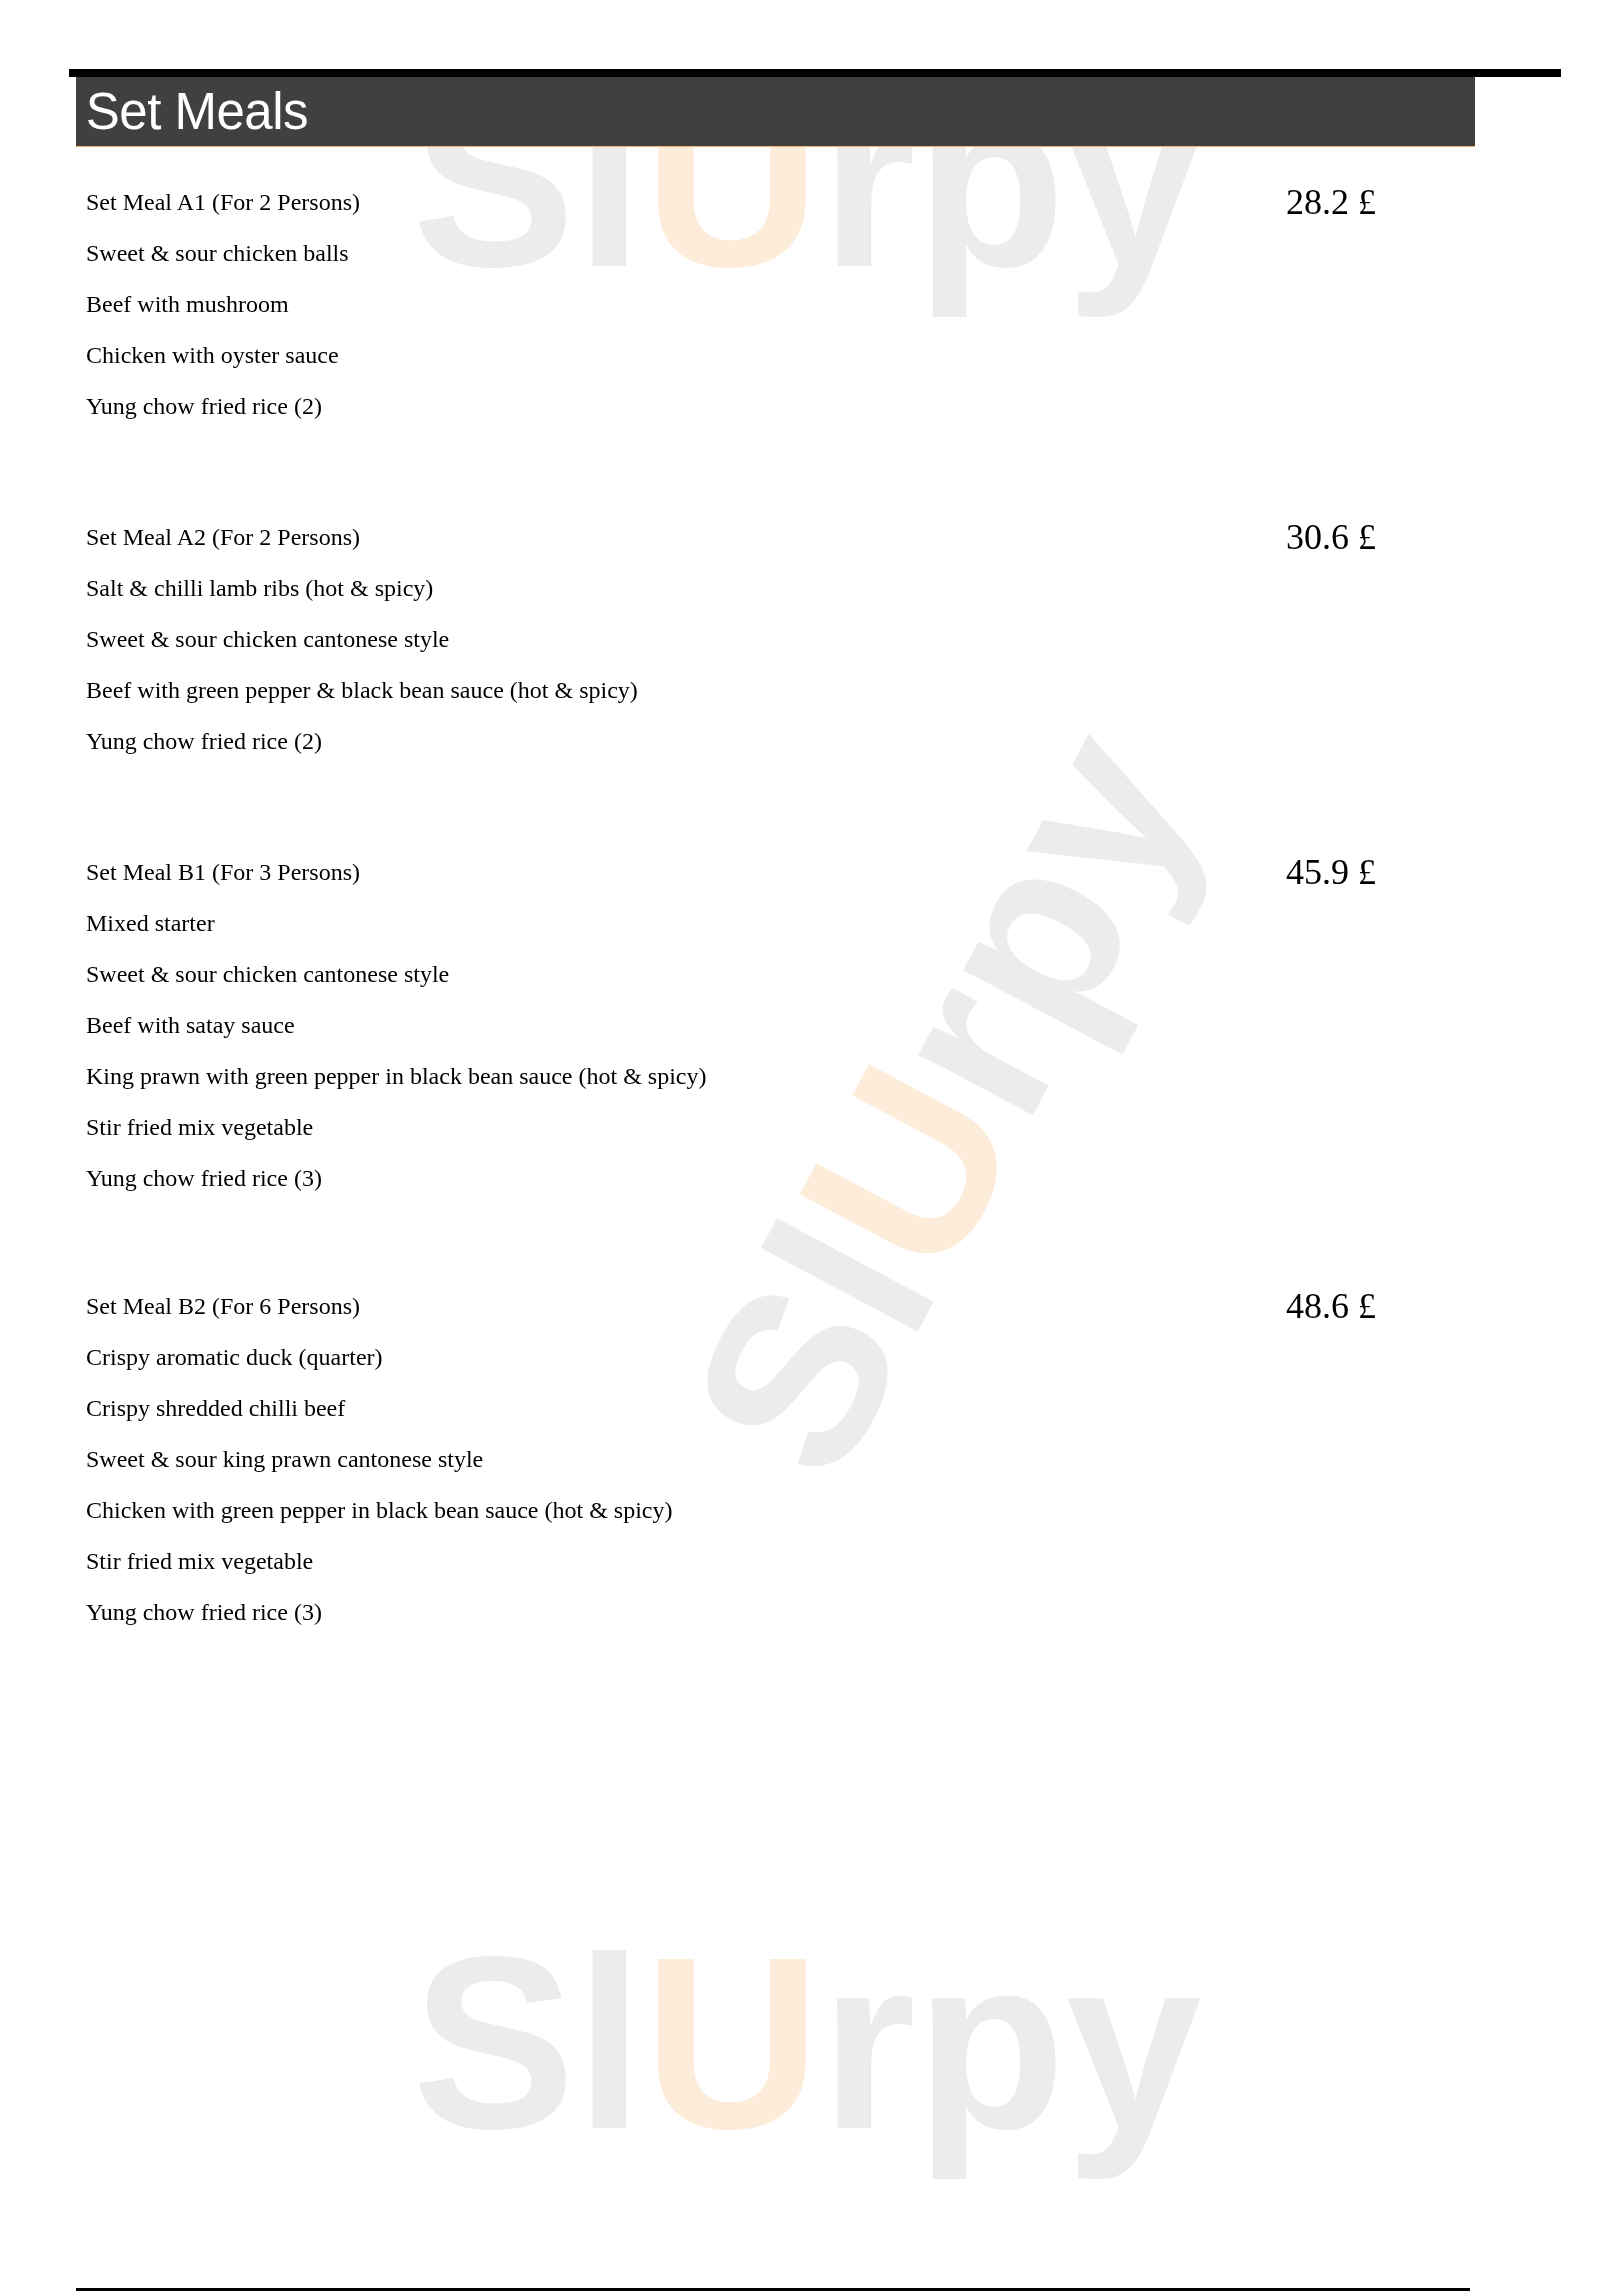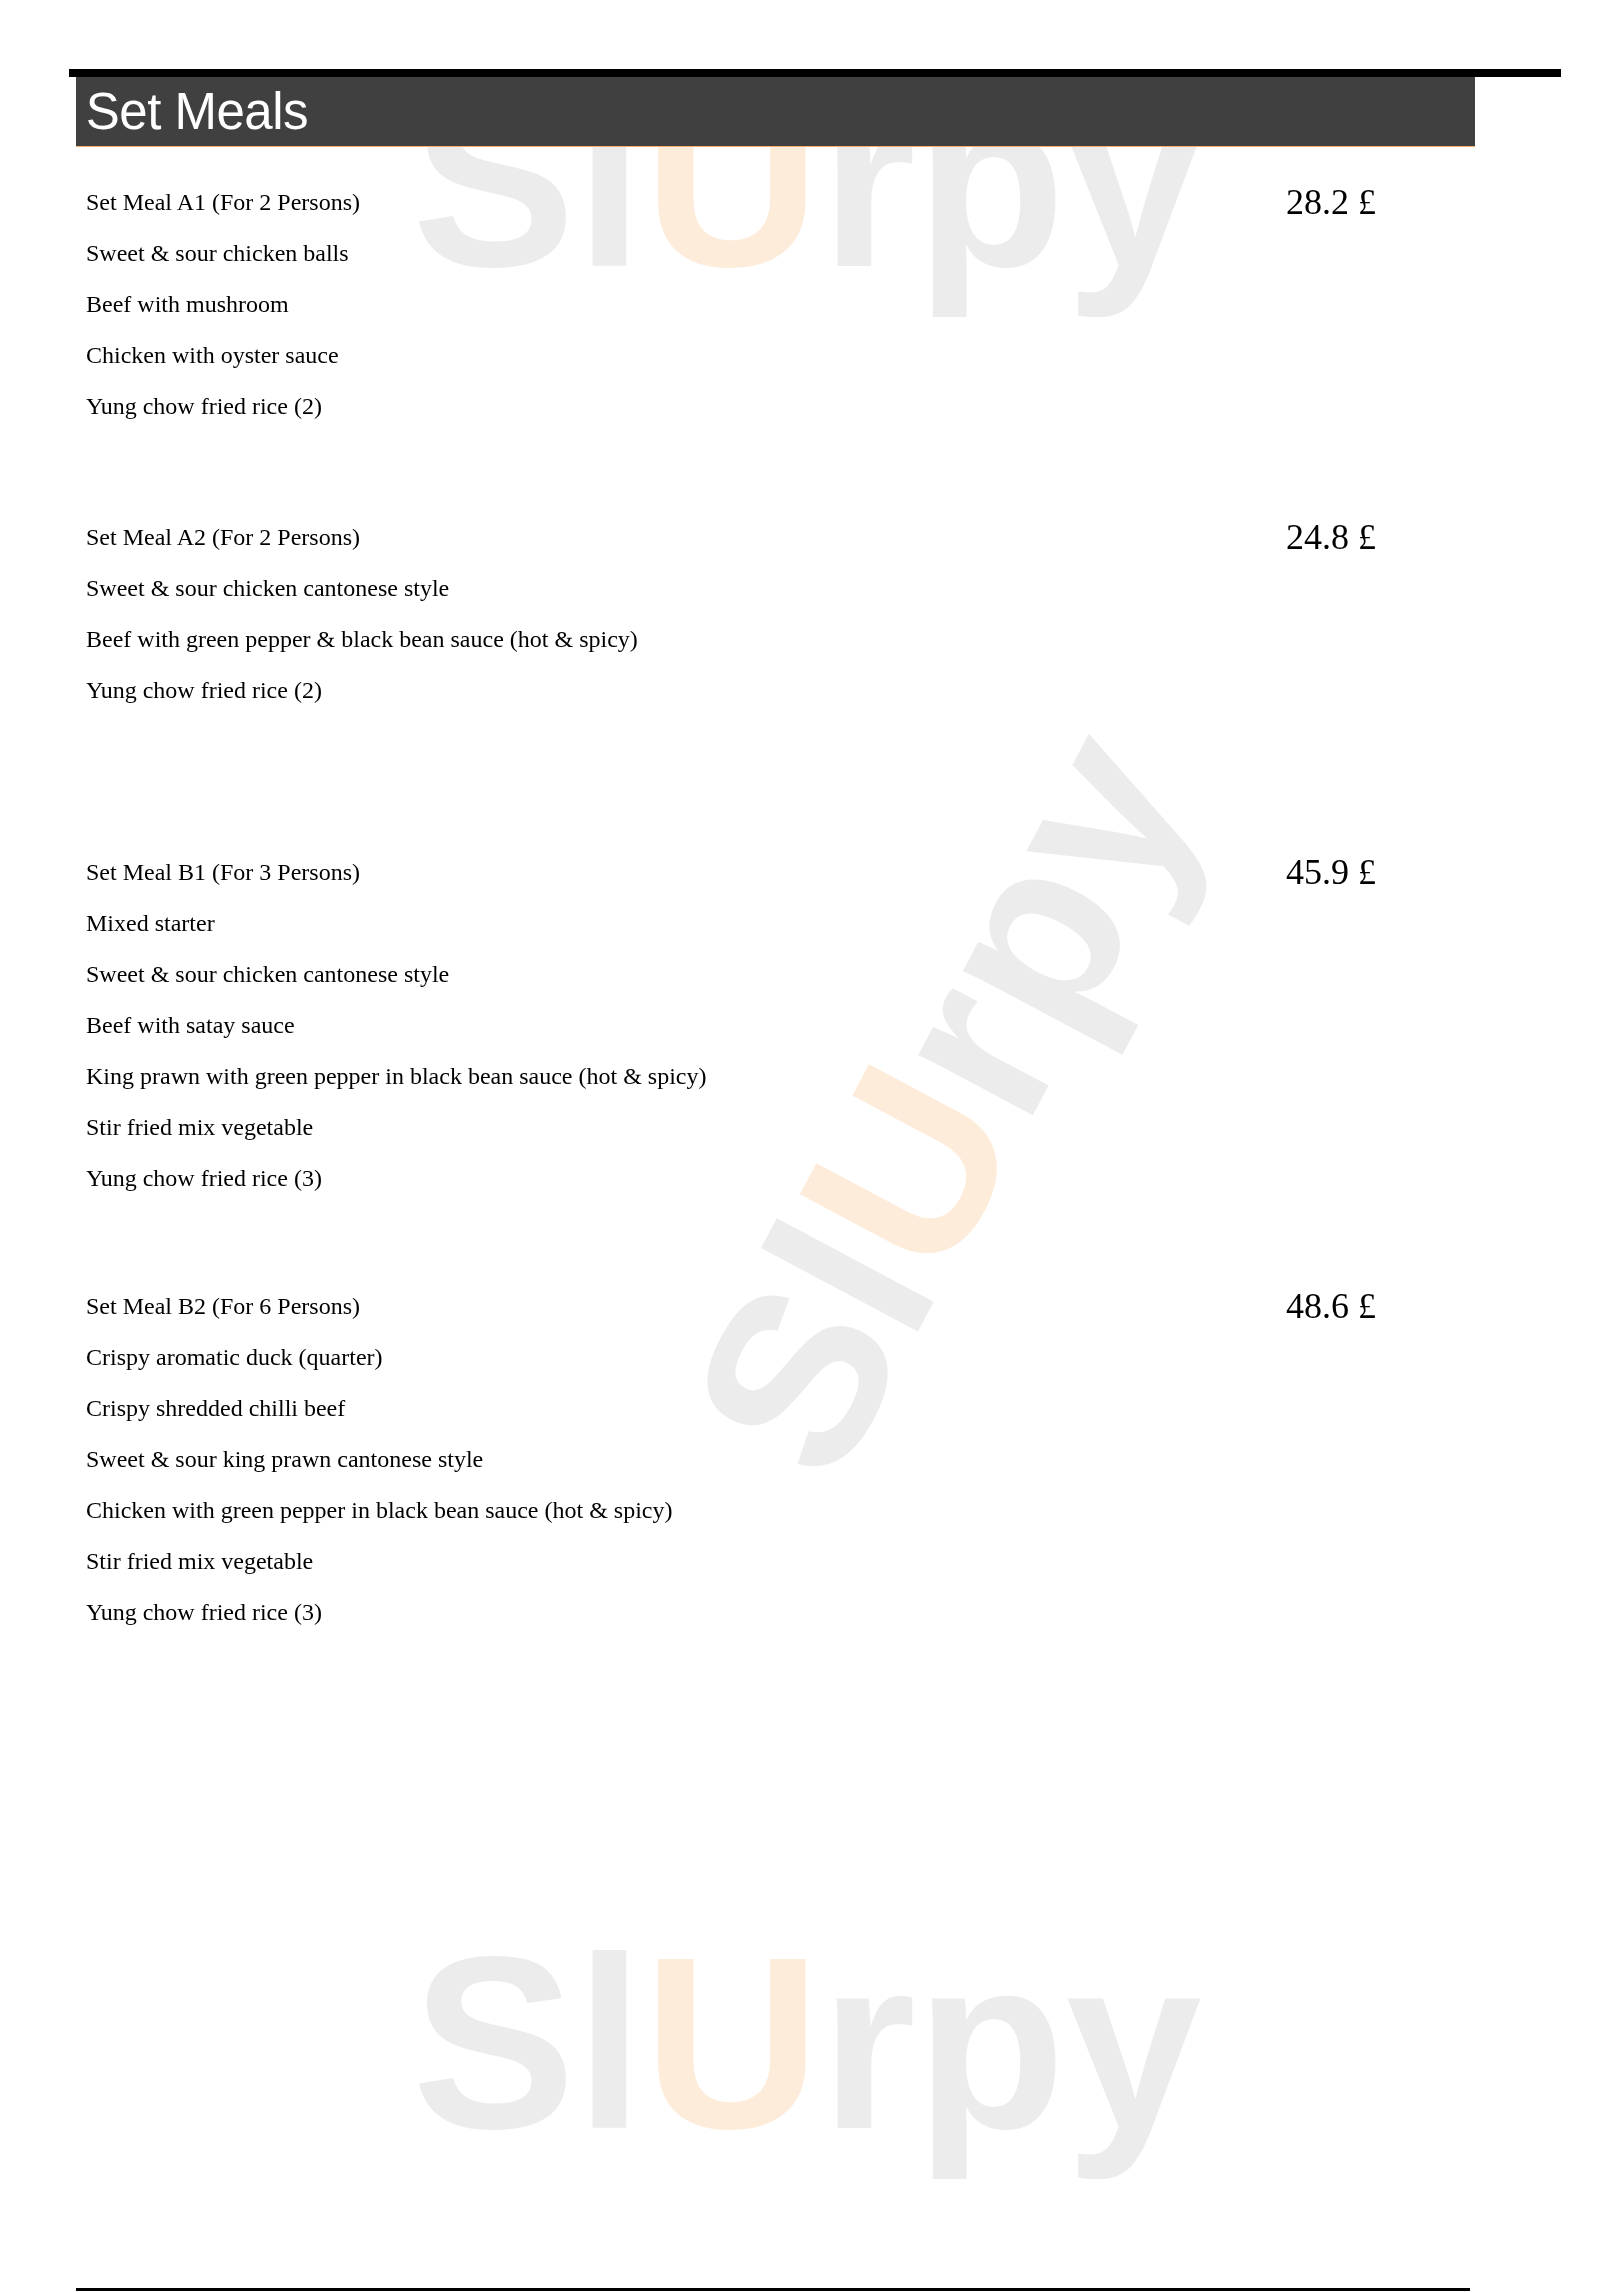--- a/index.html
+++ b/index.html
@@ -33,22 +33,23 @@
 <div class="meal" style="top:177px;">
   <div class="price">28.2 £</div>
   <div class="meal-line">Set Meal A1 (For 2 Persons)</div>
   <div class="meal-line">Sweet &amp; sour chicken balls</div>
   <div class="meal-line">Beef with mushroom</div>
   <div class="meal-line">Chicken with oyster sauce</div>
   <div class="meal-line">Yung chow fried rice (2)</div>
 </div>
 
 <div class="meal" style="top:512px;">
-  <div class="price">24.8 £</div>
+  <div class="price">30.6 £</div>
   <div class="meal-line">Set Meal A2 (For 2 Persons)</div>
+  <div class="meal-line">Salt &amp; chilli lamb ribs (hot &amp; spicy)</div>
   <div class="meal-line">Sweet &amp; sour chicken cantonese style</div>
   <div class="meal-line">Beef with green pepper &amp; black bean sauce (hot &amp; spicy)</div>
   <div class="meal-line">Yung chow fried rice (2)</div>
 </div>
 
 <div class="meal" style="top:847px;">
   <div class="price">45.9 £</div>
   <div class="meal-line">Set Meal B1 (For 3 Persons)</div>
   <div class="meal-line">Mixed starter</div>
   <div class="meal-line">Sweet &amp; sour chicken cantonese style</div>

